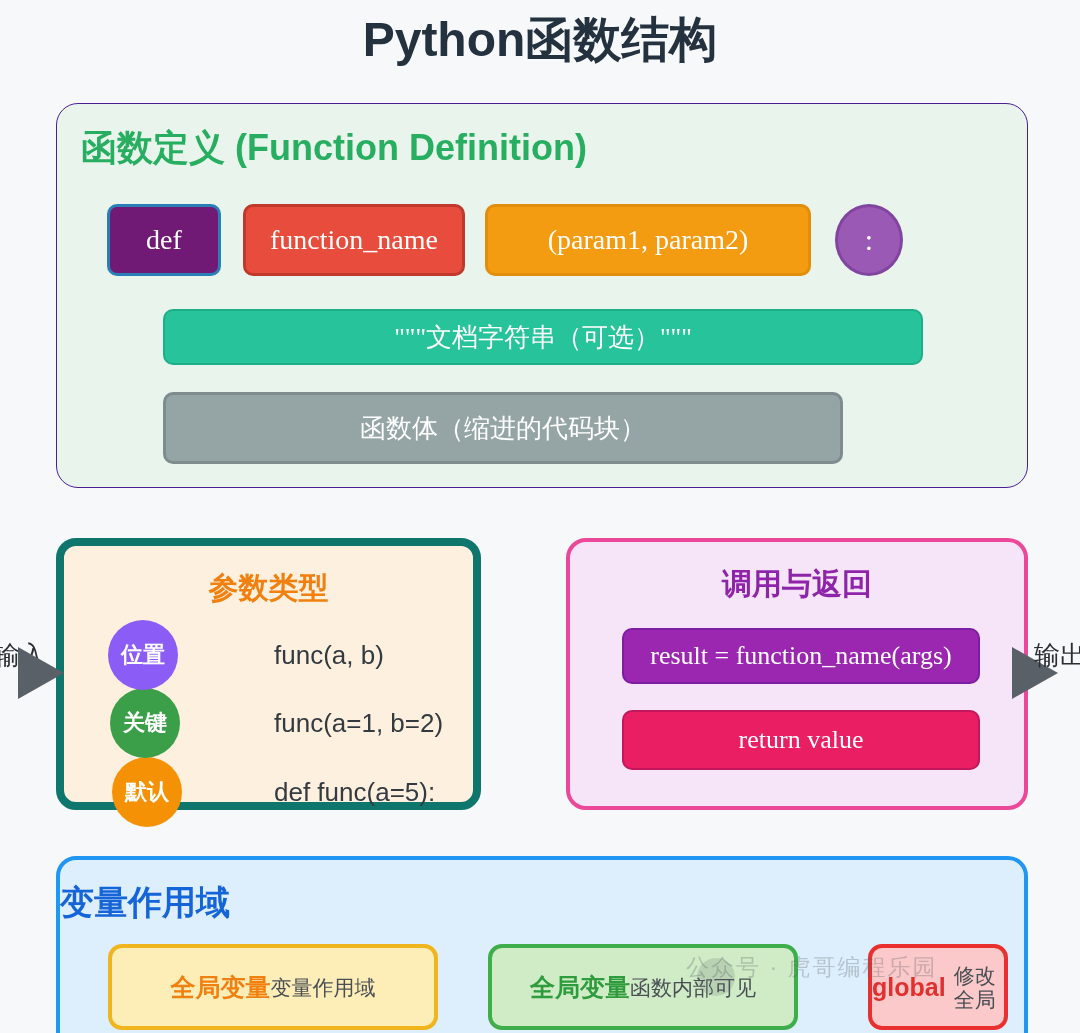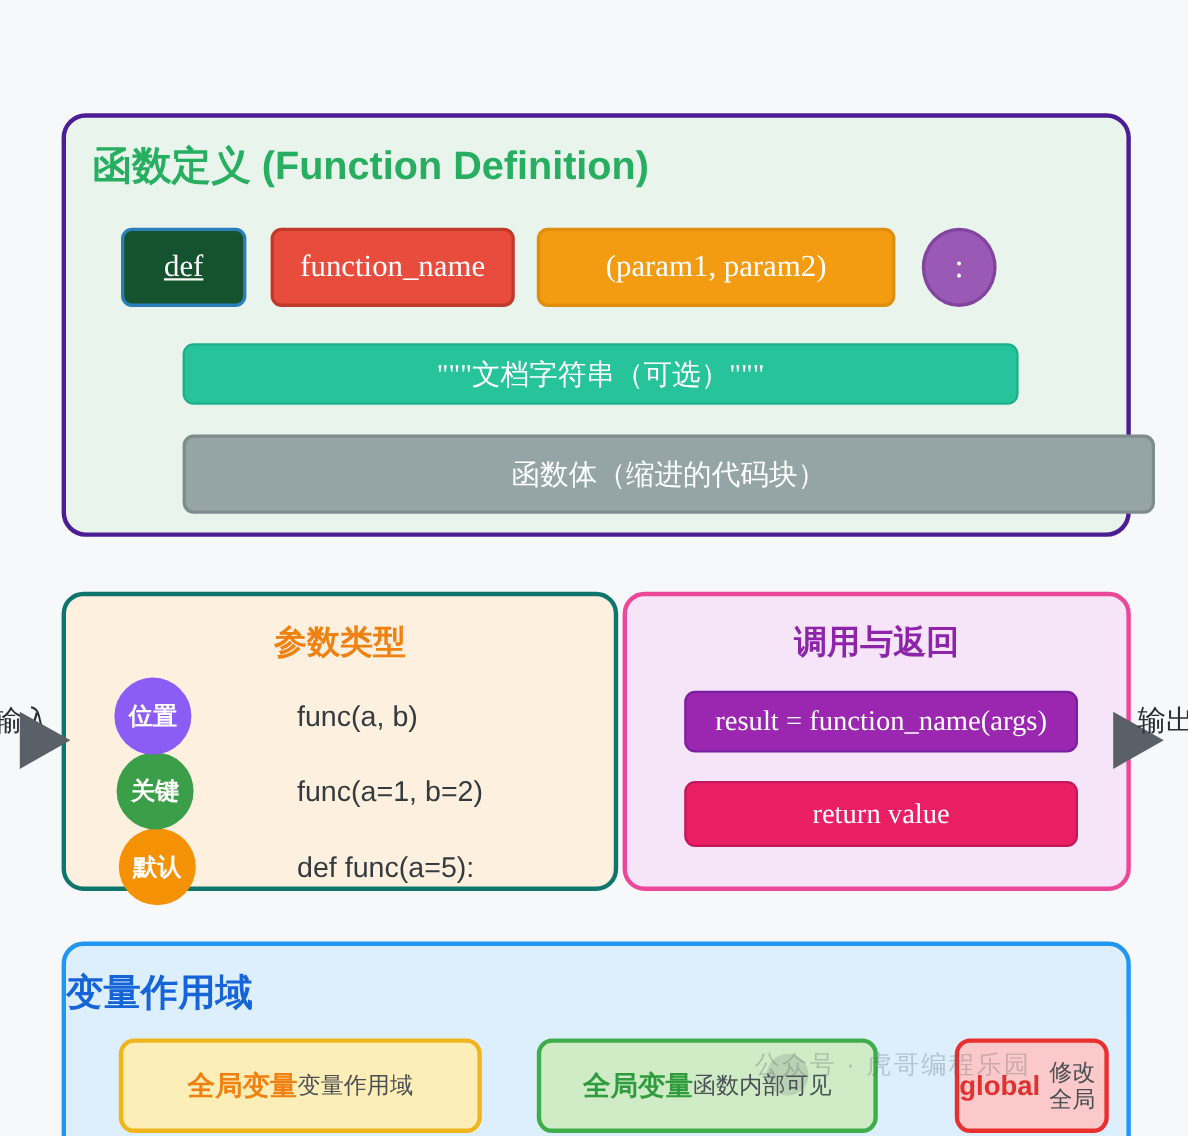--- a/index.html
+++ b/index.html
@@ -18,63 +18,63 @@
     font-size:48px;font-weight:bold;color:#24323f;
     letter-spacing:0px;
   }
 
   
   .panel{position:absolute;box-sizing:border-box;}
 
   
   #def-panel{
     left:56px;top:103px;width:972px;height:385px;
-    background:#e9f5ec;border:4px solid #4c1d95;border-radius:22px;padding-left:33px;
+    background:#e9f5ec;border:1px solid #4c1d95;border-radius:22px;padding-left:33px;
   }
   #def-title{
     position:absolute;left:24px;top:20px;
     font-size:36px;font-weight:bold;color:#27ae60;white-space:nowrap;
   }
 
   .sig-row{position:absolute;left:0;top:100px;width:100%;height:72px;}
   .chip{
     position:absolute;box-sizing:border-box;
     display:flex;align-items:center;justify-content:center;
     color:#ffffff;border-radius:10px;
     font-family:"Liberation Serif","DejaVu Serif",serif;
     font-size:28px;white-space:nowrap;
   }
-  #chip-def{left:50px;top:0;width:114px;height:72px;background:#14532d;border:3px solid #2a7fb8;text-decoration:underline;}
+  #chip-def{left:50px;top:0;width:114px;height:72px;background:#701a75;border:3px solid #2a7fb8;}
   #chip-name{left:186px;top:0;width:222px;height:72px;background:#e74c3c;border:3px solid #c0392b;}
   #chip-params{left:428px;top:0;width:326px;height:72px;background:#f39c12;border:3px solid #e08e0b;}
   #chip-colon{
     left:778px;top:0;width:68px;height:72px;background:#9b59b6;border:3px solid #8145a0;
     border-radius:50%;font-size:30px;
   }
 
   .bar{
     position:absolute;box-sizing:border-box;
     display:flex;align-items:center;justify-content:center;
     color:#ffffff;border-radius:10px;white-space:nowrap;
   }
   #doc-bar{
     left:106px;top:205px;width:760px;height:56px;
     background:#27c39b;border:2px solid #1fae8a;
     font-family:"Liberation Serif","DejaVu Serif",serif;font-size:26px;
   }
   #body-bar{
-    left:106px;top:288px;width:884px;height:72px;
+    left:106px;top:288px;width:680px;height:72px;
     background:#95a5a6;border:3px solid #7f8c8d;
     font-family:"Liberation Serif","DejaVu Serif",serif;font-size:26px;
   }
 
   
   #param-panel{
-    left:56px;top:538px;width:506px;height:272px;
-    background:#fdf0df;border:4px solid #0f766e;border-radius:20px;
+    left:56px;top:538px;width:425px;height:272px;
+    background:#fdf0df;border:8px solid #0f766e;border-radius:20px;
   }
   #param-title{
     position:absolute;left:0;top:22px;width:100%;text-align:center;
     font-size:30px;font-weight:bold;color:#f08010;
   }
   .circle{
     position:absolute;width:70px;height:70px;border-radius:50%;
     display:flex;align-items:center;justify-content:center;
     color:#fff;font-size:22px;font-weight:bold;
   }
@@ -157,20 +157,21 @@
   #watermark-dot{
     position:absolute;left:697px;top:958px;width:38px;height:38px;
     border-radius:50%;background:rgba(90,95,100,0.18);
   }
 </style>
 </head>
 <body>
 
 <div class="page">
 
+  <div class="main-title">Python函数结构</div>
 
   <div class="panel" id="def-panel">
     <div id="def-title">函数定义 (Function Definition)</div>
 
     <div class="sig-row">
       <div class="chip" id="chip-def">def</div>
       <div class="chip" id="chip-name">function_name</div>
       <div class="chip" id="chip-params">(param1, param2)</div>
       <div class="chip" id="chip-colon">:</div>
     </div>

